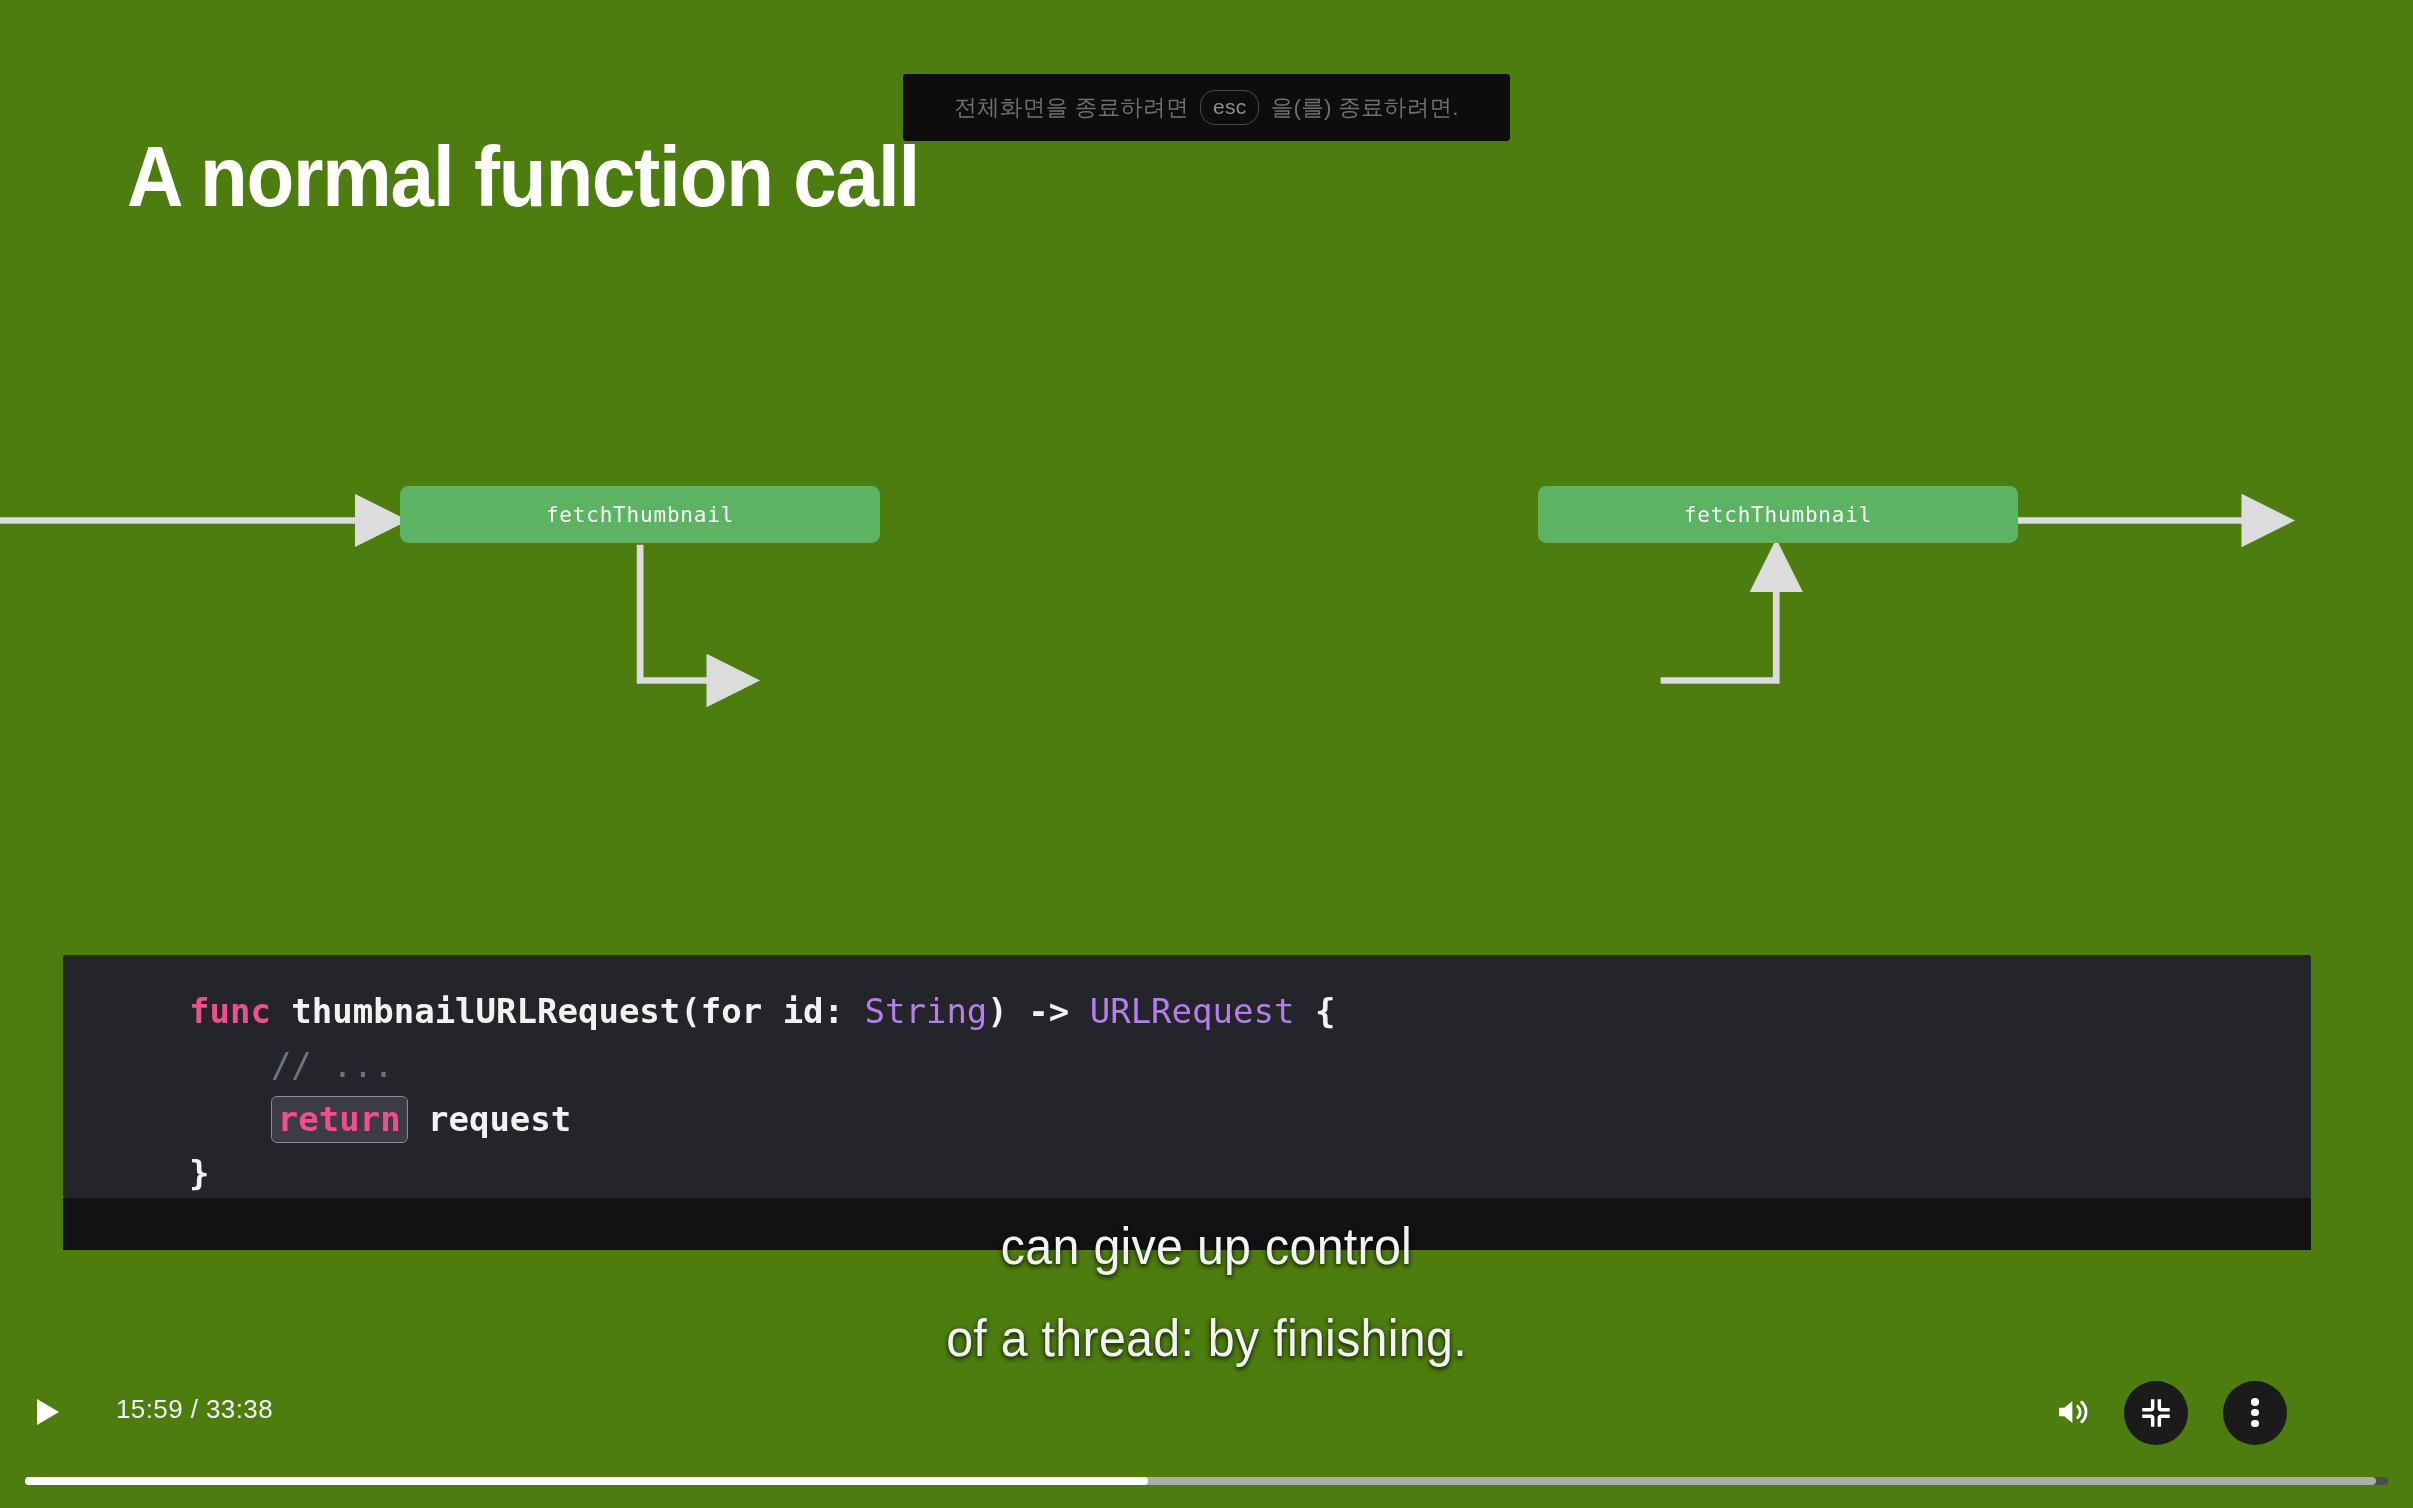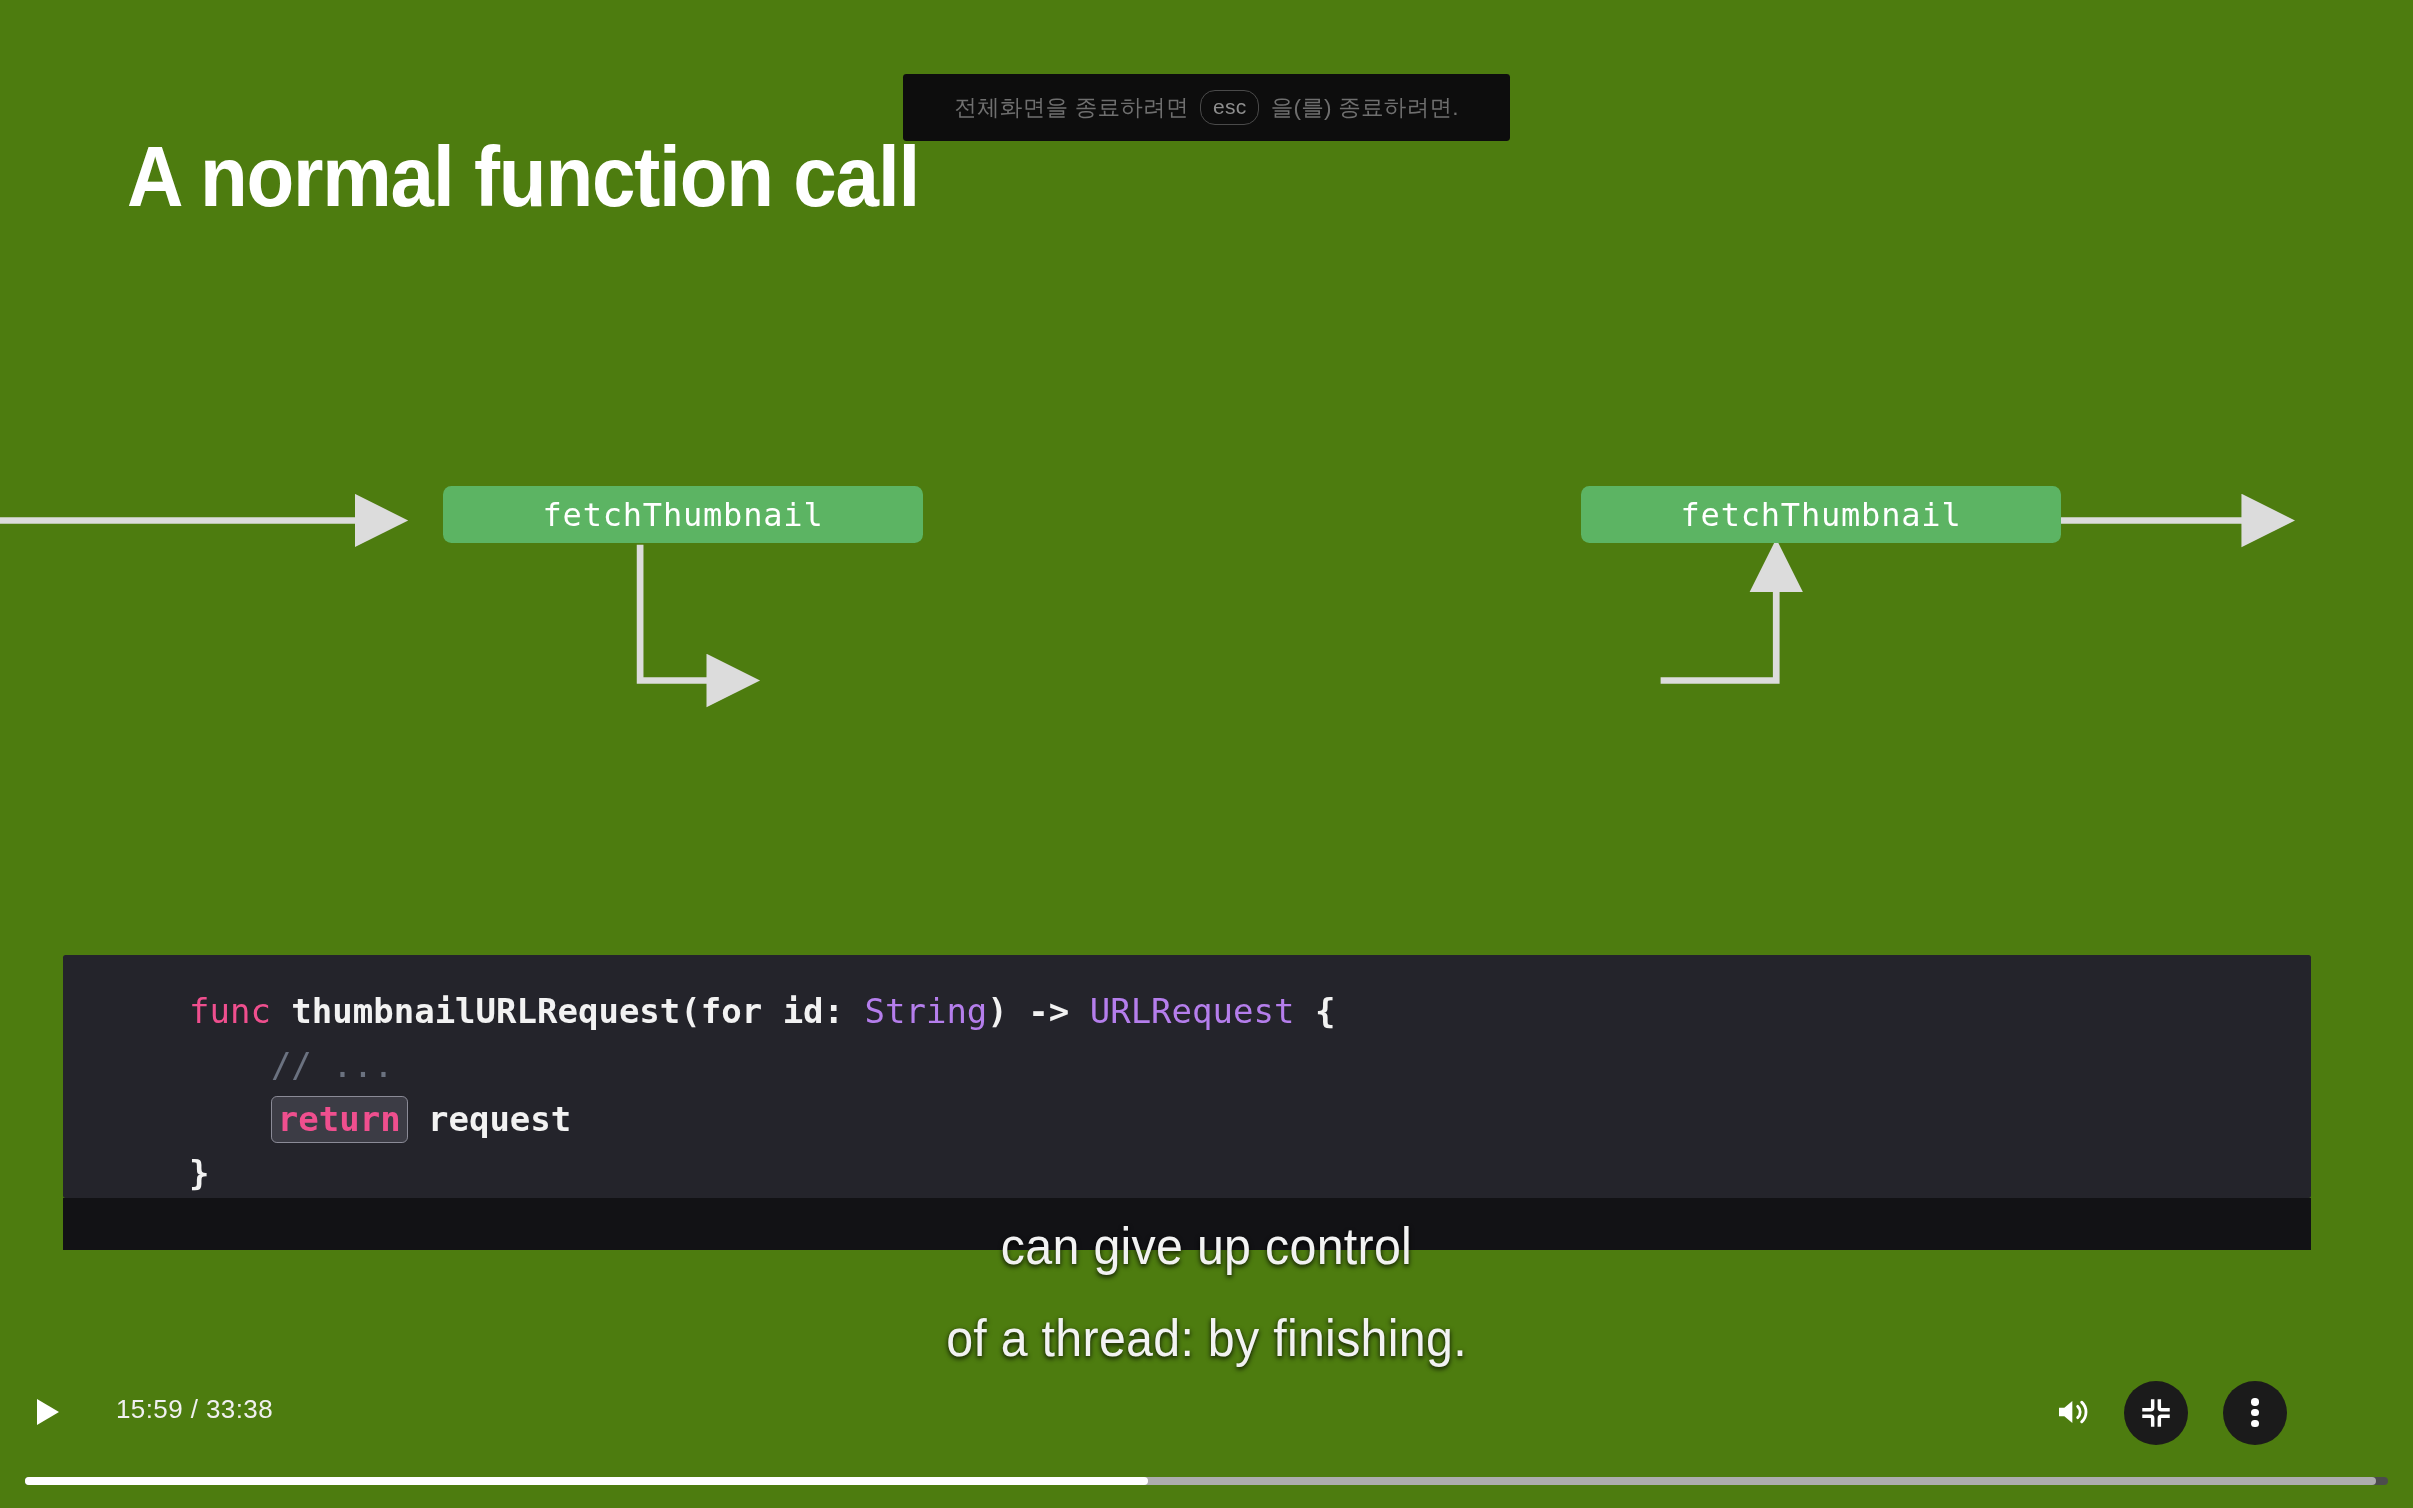--- a/index.html
+++ b/index.html
@@ -32,41 +32,41 @@
     font-family:"Liberation Sans", sans-serif;
     transform:scaleX(.92); transform-origin:left top;
   }
 
   
   .diagram{ position:absolute; left:0; top:0; width:2413px; height:922px; }
   .node{
     position:absolute; border-radius:8.4px;
     display:flex; align-items:center; justify-content:center;
     color:#fff; font-family:"DejaVu Sans Mono", monospace;
-    font-size:32px; letter-spacing:0.8px; white-space:nowrap;margin-left:43px;
+    font-size:21px; letter-spacing:0.8px; white-space:nowrap;
   }
   .node.green{ background:#5cb463; }
   .node.orange{ background:#e59a41; }
 
   #node-fetch-left  { left:400px;  top:486px; width:480px;  height:57px; }
   #node-fetch-right { left:1538px; top:486px; width:480px;  height:57px; }
   #node-request     { left:755px;  top:647px; width:906px; height:60px; }
 
   .diagram svg{ position:absolute; left:0; top:0; width:2413px; height:922px; }
 
   
   .code-block{
     position:absolute; left:63px; top:955px; width:2248px; height:243px;
     background:#24242b; border-radius:2.5px;
     padding:28.5px 0 0 126px;
     font-family:"DejaVu Sans Mono", monospace;
     font-size:34px; line-height:54px; color:#f2f2f2;
     white-space:pre; overflow:hidden;
   }
-  .tok-kw   { color:#ef4f8e; font-weight:400; }
+  .tok-kw   { color:#ef4f8e; font-weight:700; }
   .tok-type { color:#b57eec; }
   .tok-cmt  { color:#6b7280; }
   .tok-plain{ color:#f2f2f2;font-weight:bold; }
   .kw-box{
     display:inline-block;
     background:#3c3c45; border:1.3px solid #8b8b97;
     border-radius:5.9px; padding:0 5.9px; line-height:45px;
     color:#ef4f8e; font-weight:700;
   }
 

